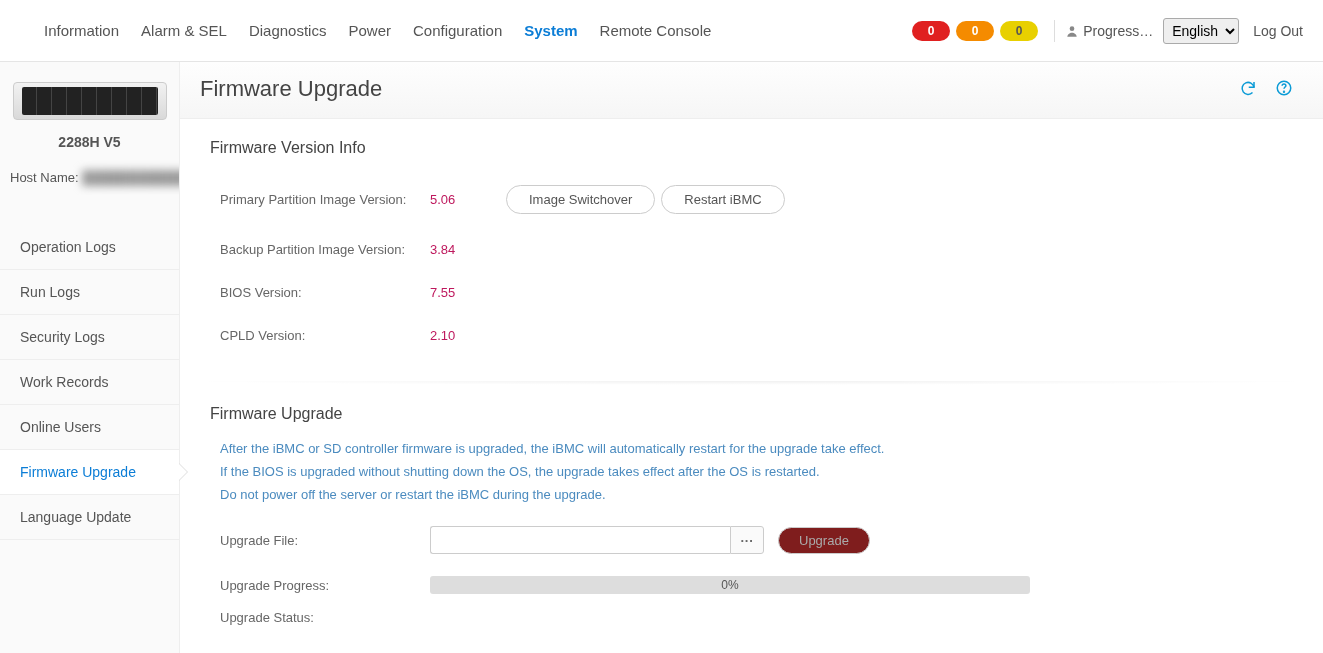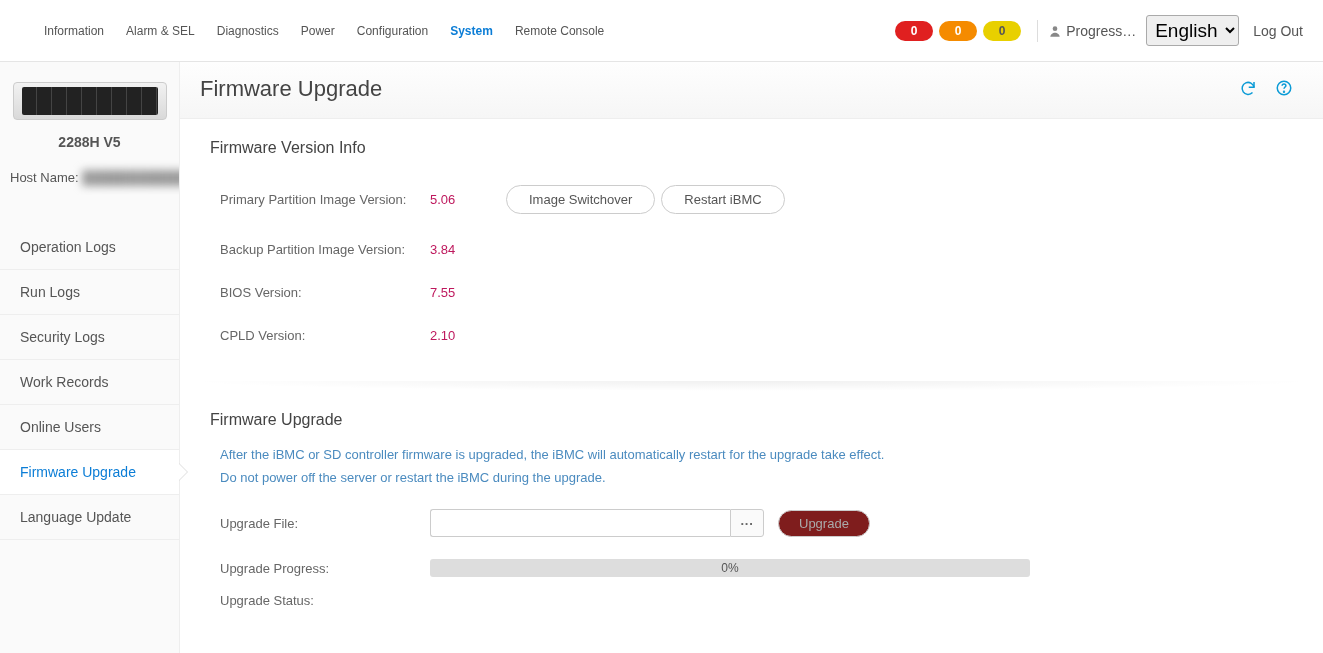--- a/index.html
+++ b/index.html
@@ -21,21 +21,21 @@
     padding: 0 20px 0 14px;
     background: #fff;
   }
   .logo-block { display: flex; align-items: center; }
   .huawei-logo { width: 40px; height: 40px; display: flex; flex-direction: column; align-items: center; justify-content: center; }
   .huawei-logo svg { width: 34px; height: 22px; }
   .huawei-text { font-size: 8px; letter-spacing: 0.5px; color: #555; margin-top: -2px; }
   .ibmc-title { font-size: 24px; color: #333; margin-left: 10px; font-weight: 300; }
   .topnav { display: flex; margin-left: 30px; }
   .topnav a {
-    font-size: 12px;
+    font-size: 15px;
     color: #555;
     margin-right: 22px;
     text-decoration: none;
     cursor: pointer;
   }
   .topnav a.active { color: #0b7dd6; font-weight: 600; }
   .header-right { margin-left: auto; display: flex; align-items: center; }
   .badge {
     display: inline-flex; align-items: center; justify-content: center;
     min-width: 38px; height: 20px; border-radius: 10px;
@@ -43,21 +43,21 @@
     margin-right: 6px;
     padding: 0 10px;
   }
   .badge.red    { background: #e02020; }
   .badge.orange { background: #f58b00; }
   .badge.yellow { background: #e8d000; color:#555;}
   .vdiv { width:1px; height:22px; background:#ddd; margin:0 10px; }
   .user-icon { width:14px; height:14px; fill:#888; margin-right:4px; }
   .user-name { font-size:14px; color:#555; max-width:80px; overflow:hidden; text-overflow:ellipsis; white-space:nowrap;}
   .lang-select {
-    font-size:19px; padding:3px 4px; border:1px solid #aaa; border-radius:3px; margin-left:10px;
+    font-size:14px; padding:3px 4px; border:1px solid #aaa; border-radius:3px; margin-left:10px;
   }
   .logout { font-size:14px; color:#555; margin-left:14px; cursor:pointer; }
 
   
   .body-wrap { display:flex; height: calc(653px - 62px); background:#fafafa;}
   .sidebar {
     width: 180px;
     background:#fafafa;
     border-right:1px solid #eee;
     position:relative;
@@ -259,20 +259,21 @@
         <span class="kv-val">2.10</span>
       </div>
     </section>
 
     <div class="hr-fade"></div>
 
     <section class="section">
       <div class="section-title">Firmware Upgrade</div>
       <div class="notes">
         <p>After the iBMC or SD controller firmware is upgraded, the iBMC will automatically restart for the upgrade take effect.</p>
+        <p>If the BIOS is upgraded without shutting down the OS, the upgrade takes effect after the OS is restarted.</p>
         <p>Do not power off the server or restart the iBMC during the upgrade.</p>
       </div>
 
       <div class="file-row">
         <span class="kv-label">Upgrade File:</span>
         <input class="file-input" type="text" value="" style="">
         <span class="file-browse">···</span>
         <button class="upgrade-btn">Upgrade</button>
       </div>
 

